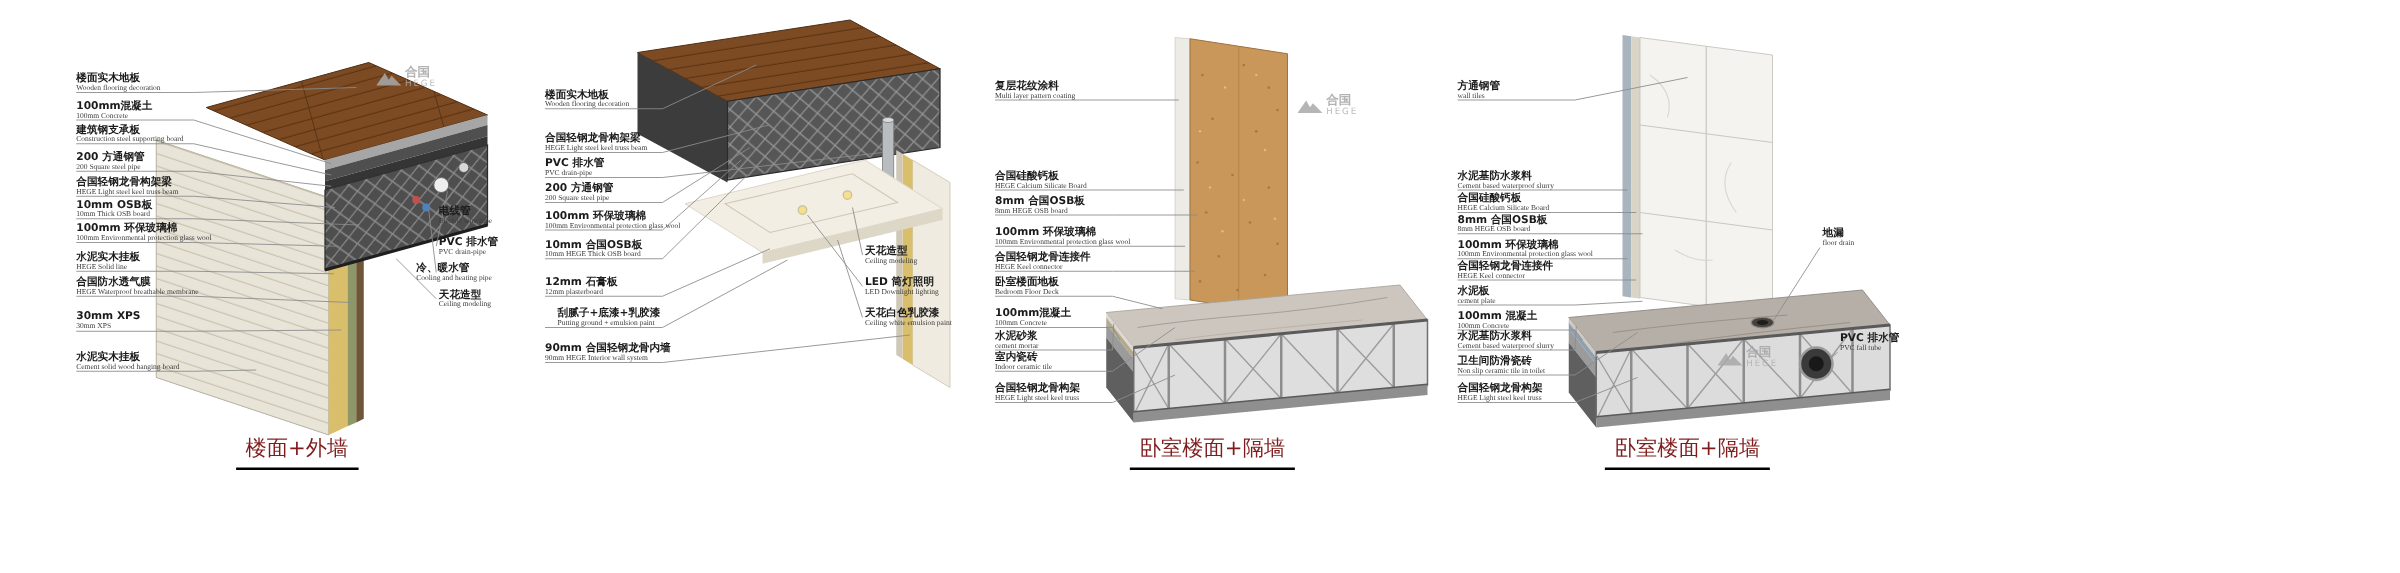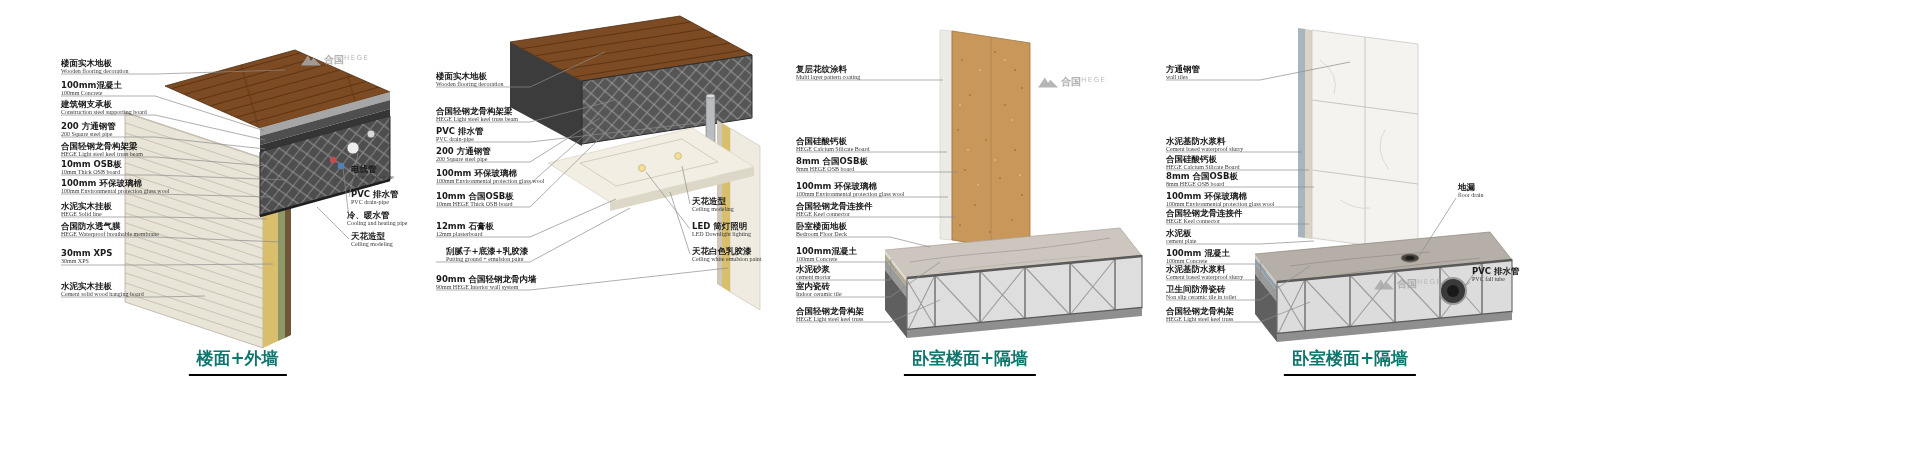--- a/index.html
+++ b/index.html
@@ -6,24 +6,24 @@
   html,body{background:#fff}
   .canvas{position:relative;width:1584px;height:458px;background:#ffffff;overflow:hidden;
           font-family:"DejaVu Sans","Liberation Sans",sans-serif}
   .panel{position:absolute;top:0;height:458px}
   svg.diagram{position:absolute;left:0;top:0;width:100%;height:100%;z-index:1}
   .lbl{position:absolute;white-space:nowrap;z-index:3}
   .lbl .zh{font-size:8.5px;font-weight:bold;color:#1b1b1b;line-height:1.2}
   .lbl .en{font-size:6px;color:#3a3a3a;line-height:1.25;font-family:"Liberation Serif","DejaVu Serif",serif}
   .leader{fill:none;stroke:#8c8c8c;stroke-width:0.7}
   .title{position:absolute;top:347px;left:50%;transform:translateX(-50%);
-         font-size:17px;font-weight:bold;color:#0f766e;padding:0 8px 4px;
+         font-size:17px;font-weight:normal;color:#7f1d1d;padding:0 8px 4px;
          border-bottom:2px solid #000;white-space:nowrap;z-index:3}
   .wm{position:absolute;display:flex;align-items:center;gap:3px;z-index:2;opacity:.85}
-  .wm-t{display:flex;flex-direction:row;line-height:1}
+  .wm-t{display:flex;flex-direction:column;line-height:1}
   .wm-zh{font-size:10px;font-weight:bold;color:#a6a6a6}
   .wm-en{font-size:7px;color:#b1b1b1;letter-spacing:1.5px}
 </style>
 </head>
 <body>
 
 <div class="canvas">
 
   <section class="panel" style="left:55px;width:365px">
     <svg class="diagram" viewBox="0 0 365 458">
@@ -119,21 +119,21 @@
       </div>
 
     <div class="lbl" style="left:296px;top:164px">
         <div class="zh">电线管</div>
         <div class="en">Electric wire tube</div>
       </div>
     <div class="lbl" style="left:296px;top:189px">
         <div class="zh">PVC 排水管</div>
         <div class="en">PVC drain-pipe</div>
       </div>
-    <div class="lbl" style="left:292px;top:210px">
+    <div class="lbl" style="left:278px;top:210px">
         <div class="zh">冷、暖水管</div>
         <div class="en">Cooling and heating pipe</div>
       </div>
     <div class="lbl" style="left:296px;top:231px">
         <div class="zh">天花造型</div>
         <div class="en">Ceiling modeling</div>
       </div>
 
     <div class="wm" style="left:246px;top:54px">
       <svg width="20" height="12" viewBox="0 0 26 14">

